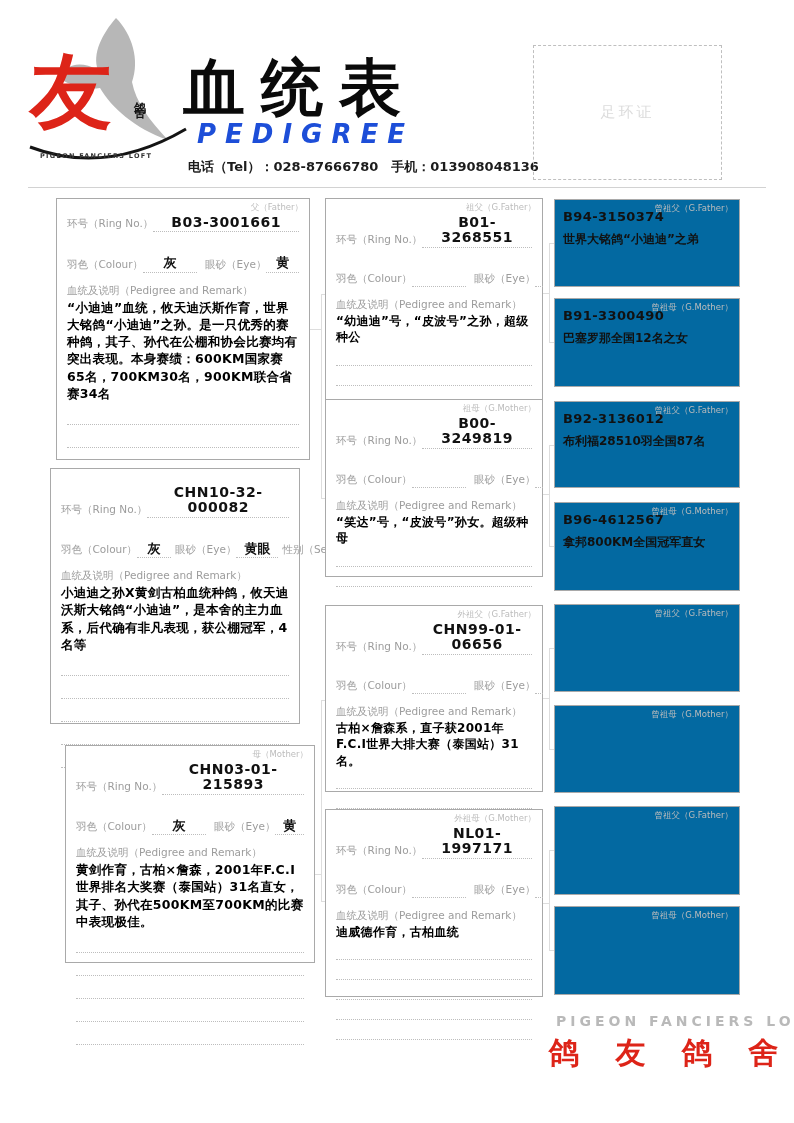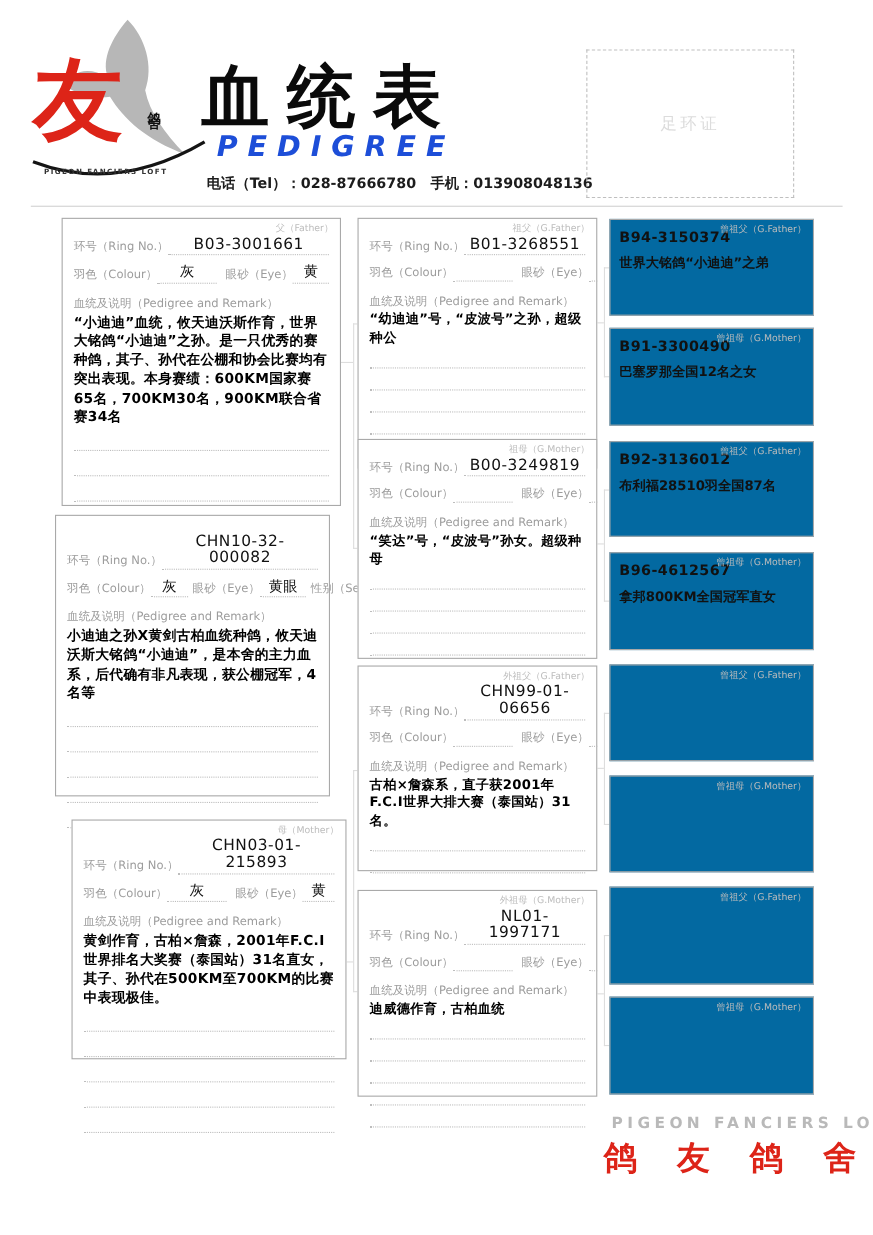--- a/index.html
+++ b/index.html
@@ -24,23 +24,23 @@
   .ringcert{position:absolute;left:533px;top:45px;width:187px;height:133px;border:1px dashed #bfbfbf;
             display:flex;align-items:center;justify-content:center;font-size:15px;
             letter-spacing:3px;color:#dcdcdc;}
   .hr{position:absolute;left:28px;top:187px;width:738px;height:1px;background:#d2d2d2;}
 
   
   .box{position:absolute;background:#fff;border:1px solid #a9a9a9;box-sizing:border-box;}
   .corner{position:absolute;top:3px;right:6px;font-size:8.5px;color:#bcbcbc;white-space:nowrap;}
   .row{display:flex;align-items:flex-end;margin:0 10px;}
   .ringrow{margin-top:16px;}
-  .fieldrow{margin-top:9px;}
+  .fieldrow{margin-top:24px;}
   .lbl{color:#9c9c9c;font-size:10.5px;white-space:nowrap;padding-bottom:1px;}
-  .cell{border-bottom:1px dotted #bdbdbd;font-weight:normal;font-size:13px;
+  .cell{border-bottom:1px dotted #bdbdbd;font-weight:bold;font-size:13px;
         text-align:center;padding:0 4px 1px;line-height:1.1;}
   .grow{flex:1;}
   .w55{min-width:46px;}
   .ring-val{font-size:14px;letter-spacing:.5px;}
   .remark-lbl{margin:11px 10px 1px;color:#9c9c9c;font-size:10.5px;}
   .remark{margin:0 10px;font-weight:bold;font-size:12.5px;line-height:1.38;color:#000;
           letter-spacing:.3px;}
   .mid .remark{font-size:12px;}
   .fill-line{margin:0 10px;height:22px;border-bottom:1px dotted #bdbdbd;}
   .mid .fill-line{height:19px;}
@@ -184,21 +184,21 @@
     </div>
     <div class="remark-lbl">血统及说明（Pedigree and Remark）</div>
     <div class="remark">“幼迪迪”号，“皮波号”之孙，超级种公</div>
     <div class="fill-line"></div>
     <div class="fill-line"></div>
     <div class="fill-line"></div>
     <div class="fill-line"></div>
     <div class="fill-line"></div>
   </div>
 
-  <div class="box mid" style="left:325px;top:399px;width:218px;height:200px">
+  <div class="box mid" style="left:325px;top:399px;width:218px;height:178px">
     <div class="corner">祖母（G.Mother）</div>
     <div class="row ringrow">
       <span class="lbl">环号（Ring No.）</span>
       <span class="cell grow ring-val">B00-3249819</span>
     </div>
     <div class="row fieldrow">
       <span class="lbl">羽色（Colour）</span>
       <span class="cell w55"></span>
       <span class="lbl" style="margin-left:8px">眼砂（Eye）</span>
       <span class="cell grow"></span>

